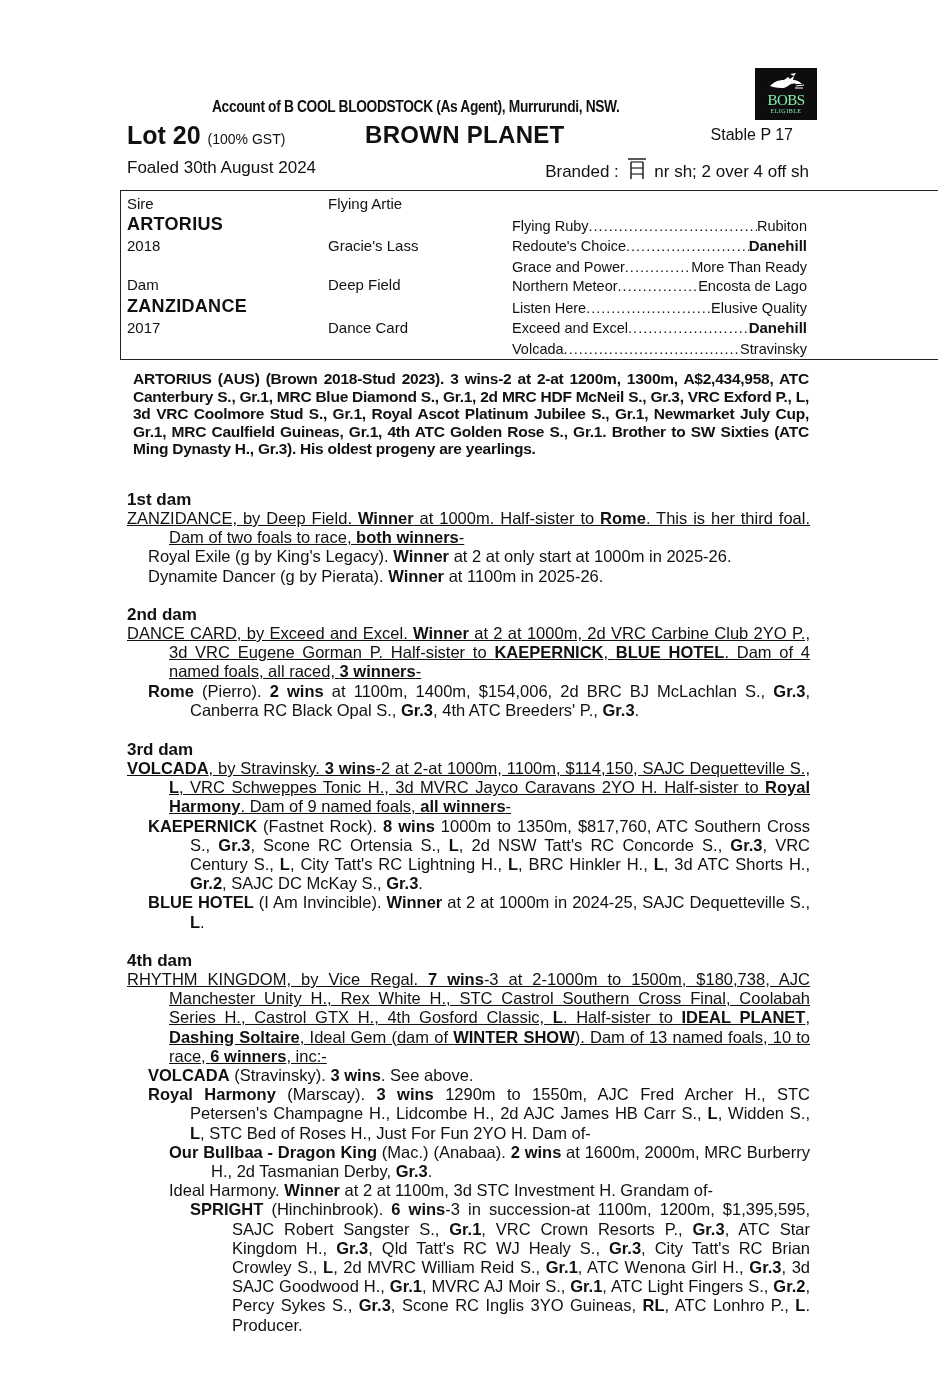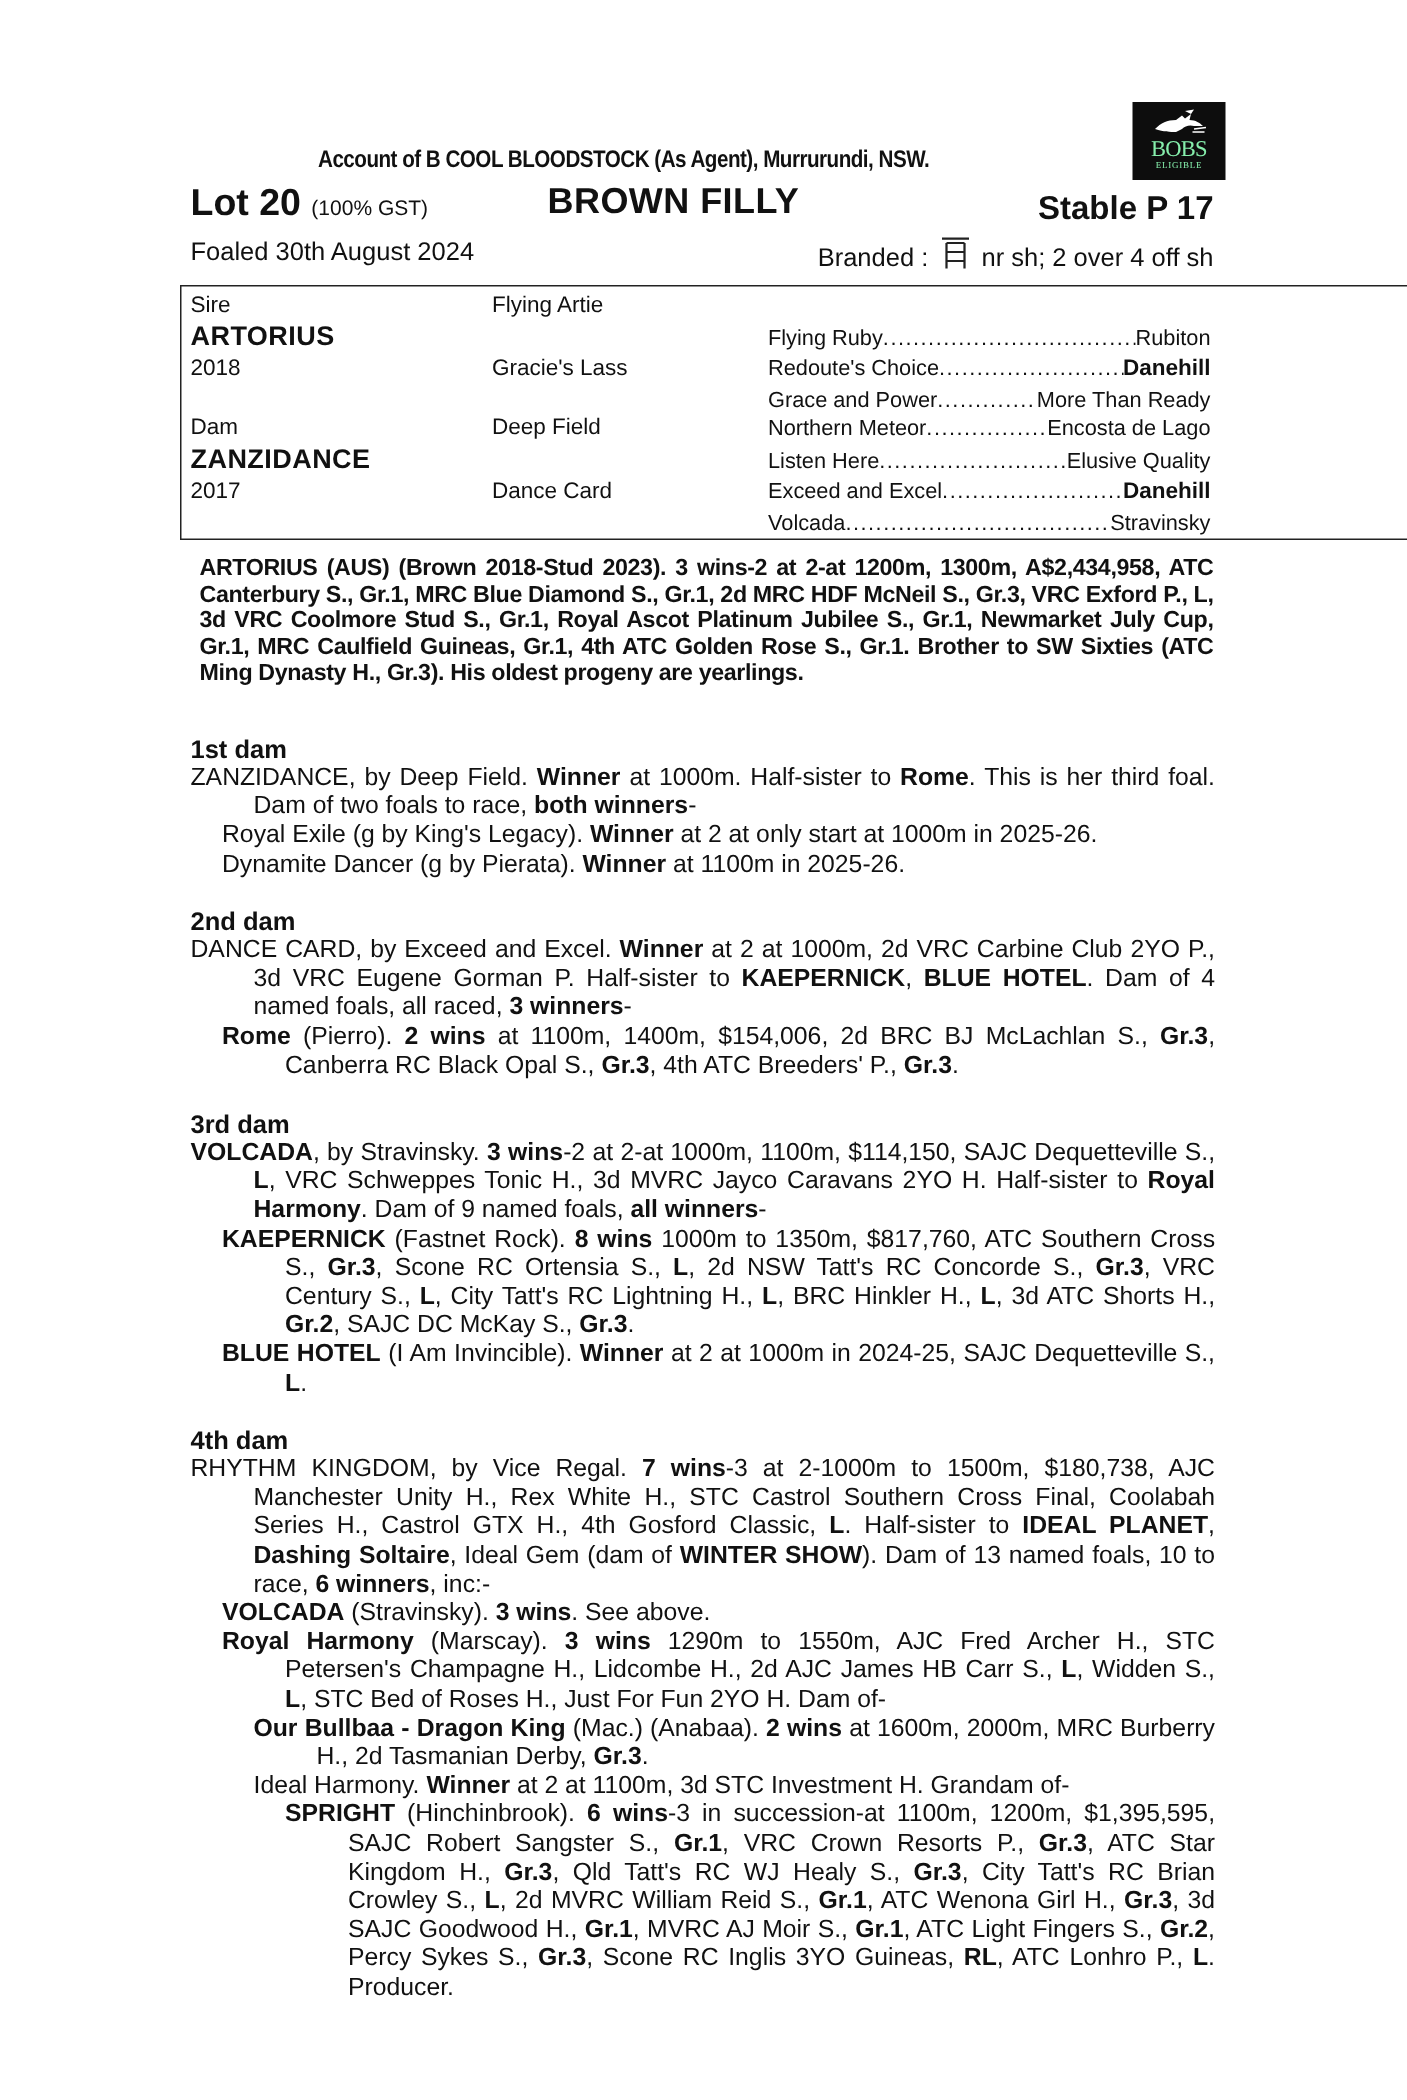--- a/index.html
+++ b/index.html
@@ -7,38 +7,38 @@
   .page { position: absolute; left: 0; top: 0; width: 938px; height: 1400px; }
   .logo { position: absolute; left: 755px; top: 68px; width: 62px; height: 52px; background: #0d0d0d; color: #86efac; text-align: center; }
   .logo svg { display: block; margin: 4px auto 0; }
   .logo .bobs { font-family: "Liberation Serif", serif; font-size: 15px; line-height: 14px; letter-spacing: -0.5px; margin-top: 1px; }
   .logo .elig { font-family: "Liberation Serif", serif; font-size: 6px; letter-spacing: 0.5px; line-height: 8px; }
   .account { position: absolute; left: 212px; top: 98px; font-family: "Liberation Sans", sans-serif; font-weight: bold; font-size: 16px; letter-spacing: -0.4px; transform: scaleX(0.86); transform-origin: left top; white-space: nowrap; }
   .lotline { position: absolute; left: 127px; top: 121px; width: 682px; height: 30px; }
   .lot { position: absolute; left: 0; top: 0; font-weight: bold; font-size: 25px; white-space: nowrap; }
   .gst { font-weight: normal; font-size: 14px; }
   .title { position: absolute; left: 238px; top: 0; font-weight: bold; font-size: 24px; letter-spacing: 0.3px; white-space: nowrap; }
-  .stable { position: absolute; right: 0; top: 5px; font-weight: bold; font-size: 22px; white-space: nowrap; }
+  .stable { position: absolute; right: 16px; top: 5px; font-weight: normal; font-size: 16px; white-space: nowrap; }
   .foaled { position: absolute; left: 127px; top: 158px; font-size: 17px; white-space: nowrap; }
   .branded { position: absolute; right: 129px; top: 158px; font-size: 17px; white-space: nowrap; }
   .brand-icon { display: inline-block; vertical-align: -3px; margin: 0 3px; }
   .pedigree { position: absolute; left: 120px; top: 190px; width: 840px; height: 170px; border: 1.5px solid #222; box-sizing: border-box; }
   .ped-cell { position: absolute; font-size: 15px; white-space: nowrap; line-height: 18px; }
   .ped-bold { font-weight: bold; font-size: 18px; letter-spacing: 0.3px; }
   .gg { position: absolute; left: 391px; width: 295px; font-size: 14.5px; line-height: 18px; display: flex; white-space: nowrap; }
   .gg .l { flex: 0 0 auto; }
   .gg .dots { flex: 1 1 auto; overflow: hidden; letter-spacing: 1px; }
   .gg .dots::after { content: "....................................................................................................."; }
   .gg .r { flex: 0 0 auto; }
   .gg .r.b { font-weight: bold; font-size: 15px; }
   .sire-bio { position: absolute; left: 133px; top: 370px; width: 676px; font-weight: bold; font-size: 15.5px; line-height: 17.5px; text-align: justify; letter-spacing: -0.25px; }
   .section { position: absolute; left: 127px; width: 683px; font-size: 16.5px; line-height: 19.2px; }
   .section h3 { margin: 0; font-size: 17px; font-weight: bold; line-height: 19px; }
   .p { text-align: justify; text-align-last: left; }
-  .i0 { padding-left: 42px; text-indent: -42px; }
+  .i0 { padding-left: 42px; text-indent: -42px; text-decoration: underline; }
   .i1 { padding-left: 63px; text-indent: -42px; }
   .i2 { padding-left: 84px; text-indent: -42px; }
   .i3 { padding-left: 105px; text-indent: -42px; }
   b { font-weight: bold; }
 </style>
 </head>
 <body>
 
 <div class="page">
 
@@ -49,21 +49,21 @@
       <path d="M30 14 L38 13 M29 16 L37 16" stroke="#fff" stroke-width="1"></path>
     </svg>
     <div class="bobs">BOBS</div>
     <div class="elig">ELIGIBLE</div>
   </div>
 
   <div class="account">Account of B COOL BLOODSTOCK (As Agent), Murrurundi, NSW.</div>
 
   <div class="lotline">
     <div class="lot"><span>Lot 20</span> <span class="gst">(100% GST)</span></div>
-    <div class="title">BROWN FILLY</div>
+    <div class="title">BROWN PLANET</div>
     <div class="stable">Stable P 17</div>
   </div>
 
   <div class="foaled">Foaled 30th August 2024</div>
   <div class="branded">
     <span>Branded :</span>
     <span class="brand-icon">
       <svg width="20" height="22" viewBox="0 0 20 22">
           <line x1="1" y1="1" x2="19" y2="1" stroke="#222" stroke-width="1.5"></line>
           <line x1="4" y1="4" x2="4" y2="21" stroke="#222" stroke-width="1.5"></line>

